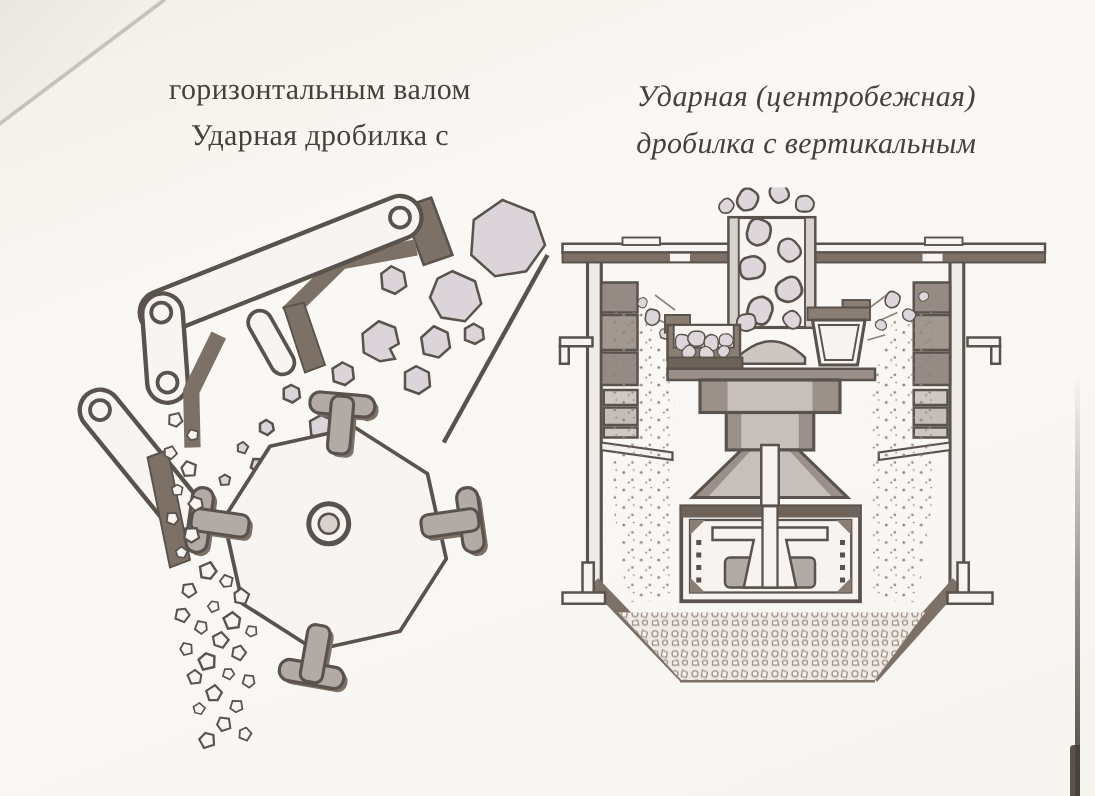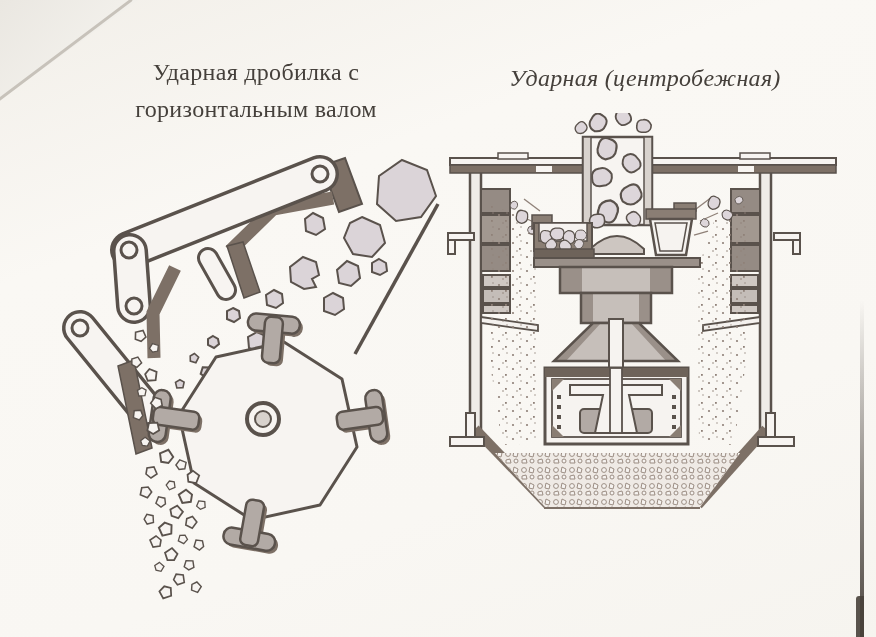--- a/index.html
+++ b/index.html
@@ -26,22 +26,22 @@
 </head>
 <body>
 
 <div class="page">
 
   <div class="fold-tri"></div>
   <div class="fold-line"></div>
 
   <figure class="fig fig-left">
     <figcaption class="caption">
+      <span class="cap-line">горизонтальным валом</span>
       <span class="cap-line">Ударная дробилка с</span>
-      <span class="cap-line">горизонтальным валом</span>
     </figcaption>
     <svg class="diagram" width="400" height="470" viewBox="0 0 400 470">
       <defs>
         <polygon id="fragshape" points="-5,-3 2,-6 6,0 2,5 -4,4"></polygon>
         <g id="blowbar">
           <rect x="-26" y="-30" width="52" height="17" rx="8"></rect>
           <rect x="-9" y="-28" width="18" height="46" rx="6"></rect>
         </g>
       </defs>
 
@@ -146,20 +146,21 @@
         <use href="#fragshape" transform="translate(129,433) rotate(105)"></use>
         <use href="#fragshape" transform="translate(146,441) scale(.9) rotate(145)"></use>
         <use href="#fragshape" transform="translate(116,446) scale(1.1) rotate(185)"></use>
       </g>
     </svg>
   </figure>
 
   <figure class="fig fig-right">
     <figcaption class="caption">
       <span class="cap-line">Ударная (центробежная)</span>
+      <span class="cap-line">дробилка с вертикальным</span>
     </figcaption>
     <svg class="diagram" width="405" height="440" viewBox="0 0 405 440">
       <defs>
         <path id="rockblob" d="M-7,-3 Q-6,-9 0,-8 Q7,-8 7,-1 Q8,5 1,8 Q-6,8 -7,2 Z"></path>
         <pattern id="speck" width="14" height="14" patternUnits="userSpaceOnUse">
           <circle cx="3" cy="4" r="1.1" fill="#8f8178"></circle>
           <rect x="9" y="9" width="1.8" height="1.8" fill="#8f8178"></rect>
           <circle cx="7" cy="12" r=".8" fill="#8f8178"></circle>
           <circle cx="11" cy="2" r=".7" fill="#8f8178"></circle>
         </pattern>

